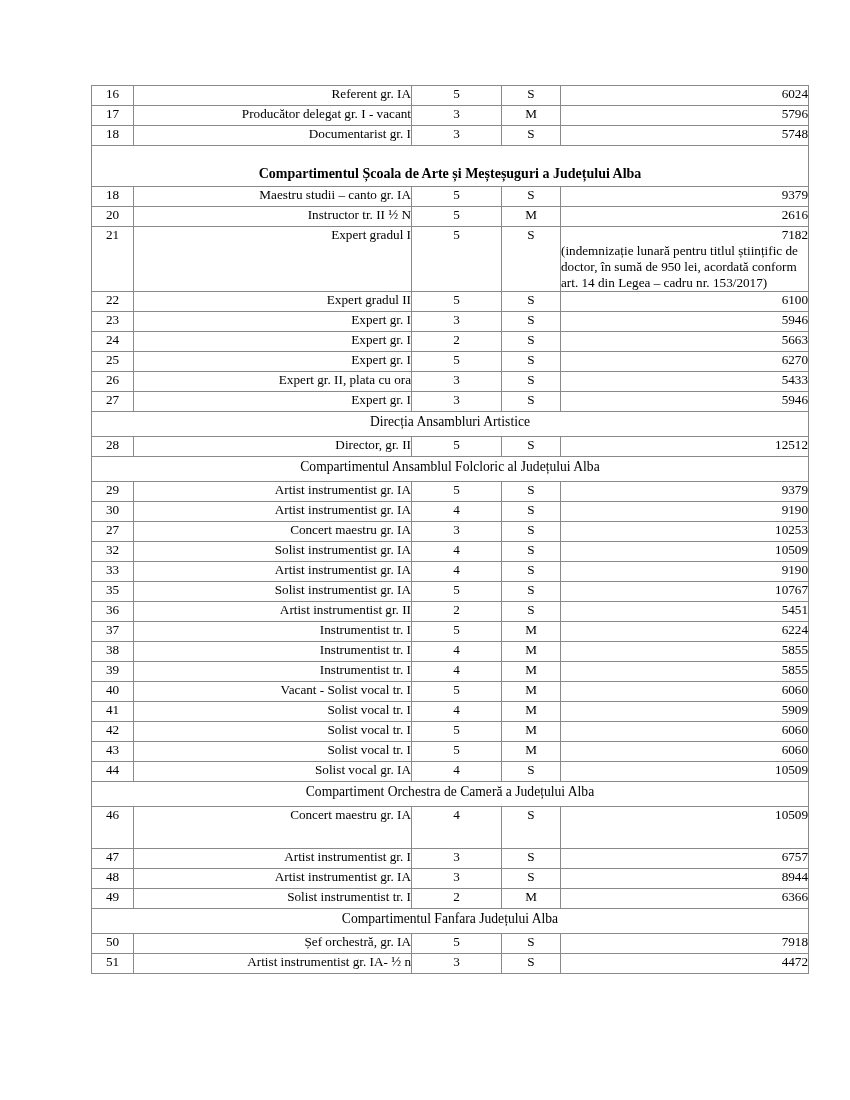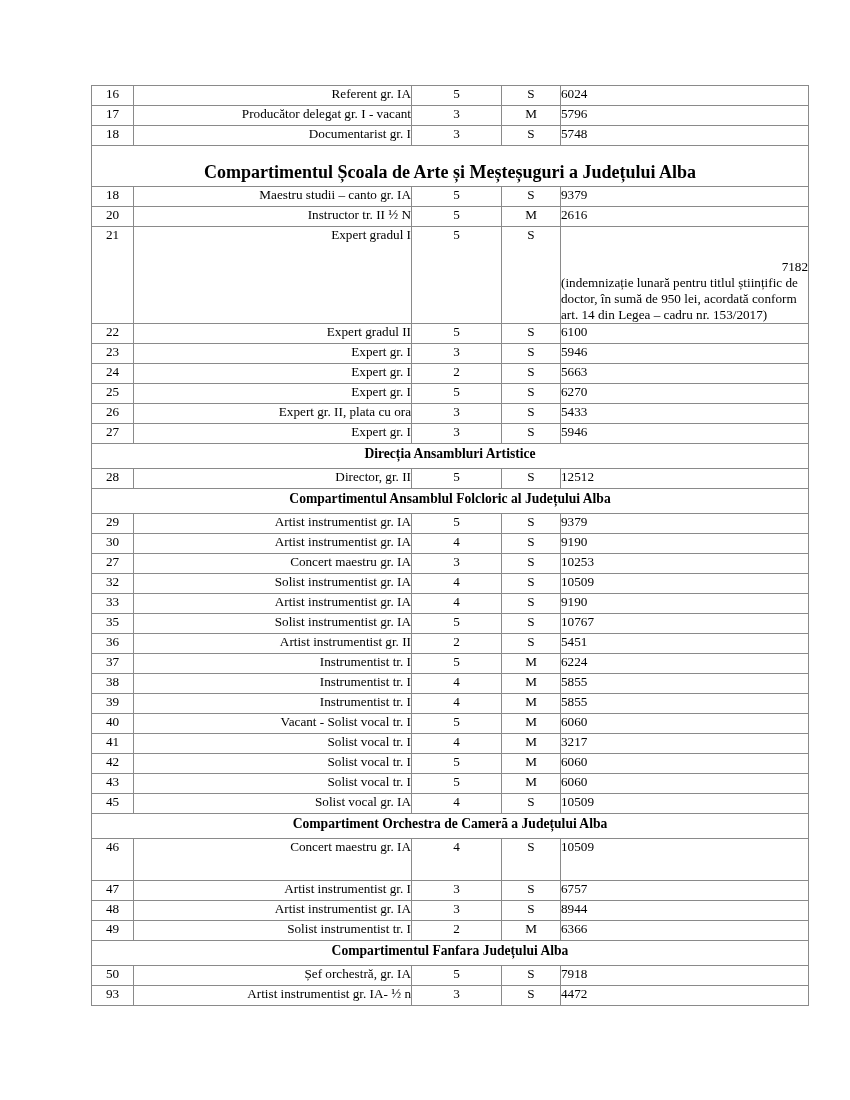--- a/index.html
+++ b/index.html
@@ -51,51 +51,51 @@
   }
   td.count {
     text-align: center;
     padding: 1px 3px 2px 3px;
   }
   td.level {
     text-align: center;
     padding: 1px 3px 2px 3px;
   }
   td.salary {
-    text-align: left;
+    text-align: right;
     padding: 1px 6px 2px 4px;
   }
   tr.data-row td { height: 19px; }
 
   tr.tall-row td { height: 41px; }
 
   td.note-cell {
     text-align: right;
     padding: 1px 6px 3px 4px;
   }
-  .note-amount { display: block; margin-top: 32px; }
+  .note-amount { display: block; }
   .note-text {
     display: block;
     text-align: left;
     line-height: 1.22;
     white-space: normal;
   }
 
   tr.section-row td {
     text-align: center;
-    font-weight: bold;
+    font-weight: normal;
     font-size: 13.6px;
     padding: 2px 4px 3px 4px;
     height: 19px;
   }
   tr.section-row-tall td {
     text-align: center;
     vertical-align: bottom;
     font-weight: bold;
-    font-size: 18px;
+    font-size: 14px;
     padding: 2px 4px 3px 4px;
     height: 35px;
   }
 </style>
 </head>
 <body>
 
 <div id="page">
   <table class="staff-table">
     <colgroup>
@@ -284,38 +284,38 @@
           <td class="pos">Vacant - Solist vocal tr. I</td>
           <td class="count">5</td>
           <td class="level">M</td>
           <td class="salary">6060</td>
         </tr>
         <tr class="data-row">
           <td class="idx">41</td>
           <td class="pos">Solist vocal tr. I</td>
           <td class="count">4</td>
           <td class="level">M</td>
-          <td class="salary">3217</td>
+          <td class="salary">5909</td>
         </tr>
         <tr class="data-row">
           <td class="idx">42</td>
           <td class="pos">Solist vocal tr. I</td>
           <td class="count">5</td>
           <td class="level">M</td>
           <td class="salary">6060</td>
         </tr>
         <tr class="data-row">
           <td class="idx">43</td>
           <td class="pos">Solist vocal tr. I</td>
           <td class="count">5</td>
           <td class="level">M</td>
           <td class="salary">6060</td>
         </tr>
         <tr class="data-row">
-          <td class="idx">45</td>
+          <td class="idx">44</td>
           <td class="pos">Solist vocal gr. IA</td>
           <td class="count">4</td>
           <td class="level">S</td>
           <td class="salary">10509</td>
         </tr>
         <tr class="section-row">
           <td colspan="5">Compartiment Orchestra de Cameră a Județului Alba</td>
         </tr>
         <tr class="data-row tall-row">
           <td class="idx">46</td>
@@ -349,21 +349,21 @@
           <td colspan="5">Compartimentul Fanfara  Județului Alba</td>
         </tr>
         <tr class="data-row">
           <td class="idx">50</td>
           <td class="pos">Șef orchestră, gr. IA</td>
           <td class="count">5</td>
           <td class="level">S</td>
           <td class="salary">7918</td>
         </tr>
         <tr class="data-row">
-          <td class="idx">93</td>
+          <td class="idx">51</td>
           <td class="pos">Artist instrumentist gr. IA- ½ n</td>
           <td class="count">3</td>
           <td class="level">S</td>
           <td class="salary">4472</td>
         </tr>
       </tbody>
   </table>
 </div>
 
 </body></html>

